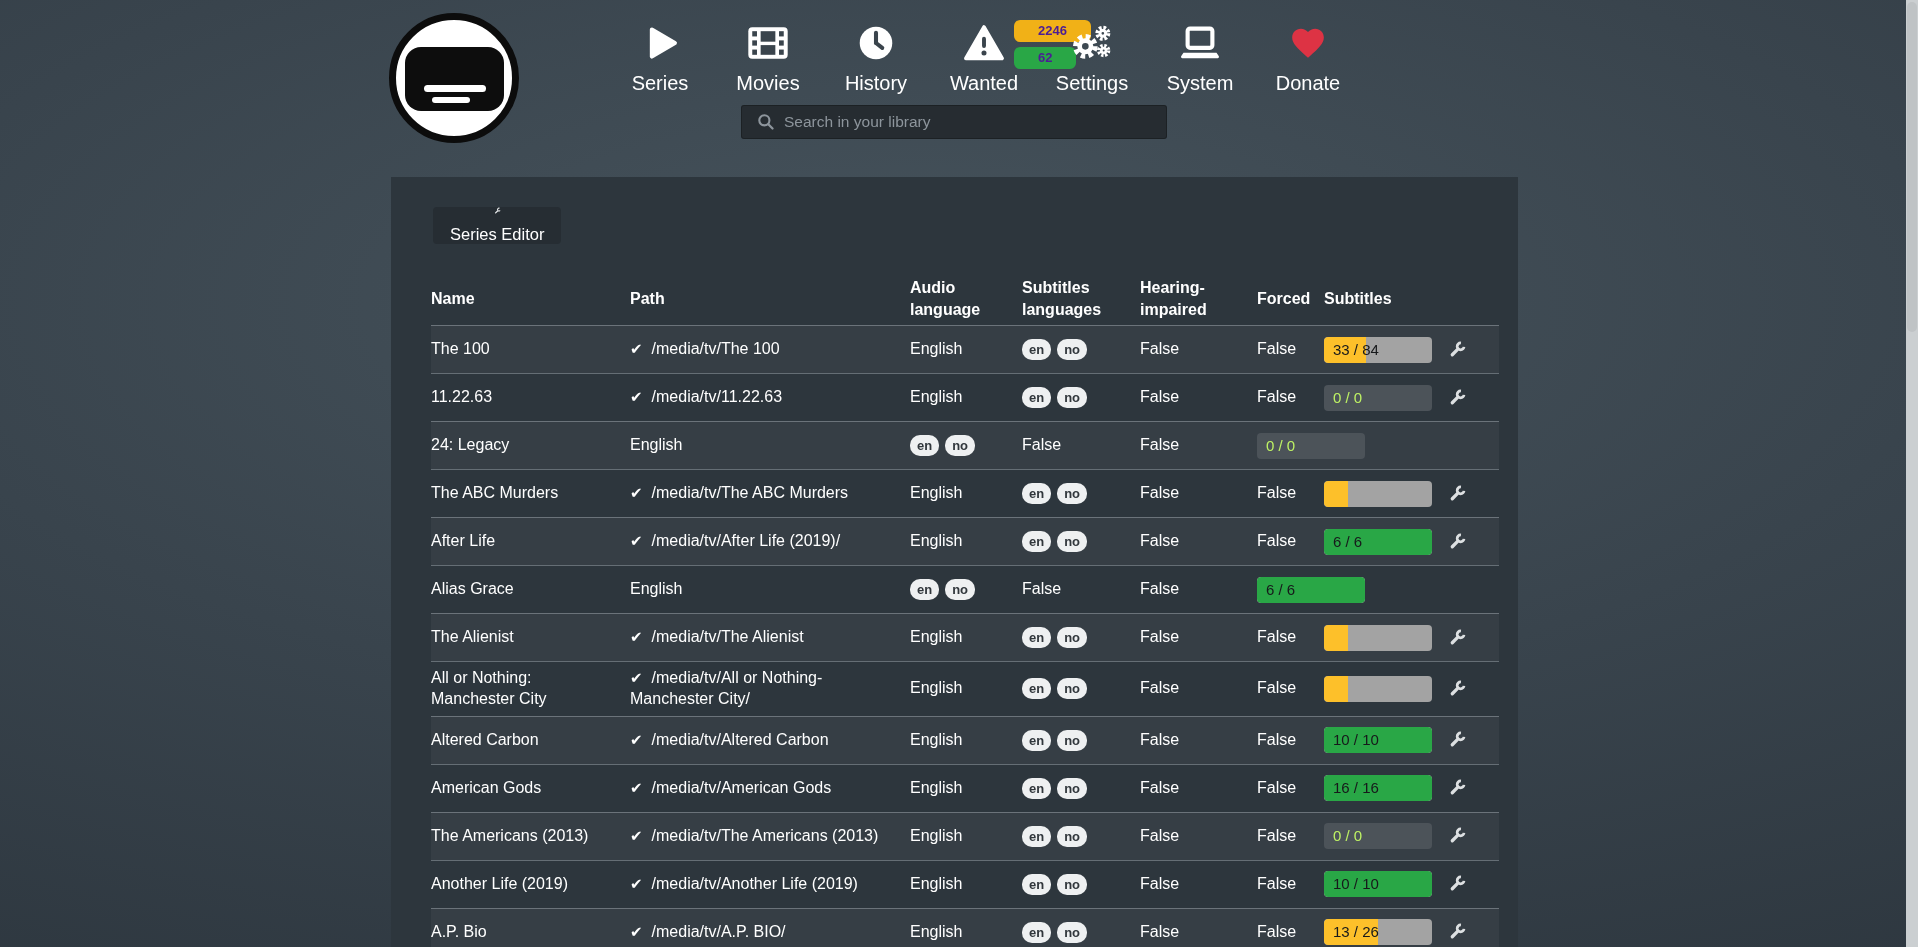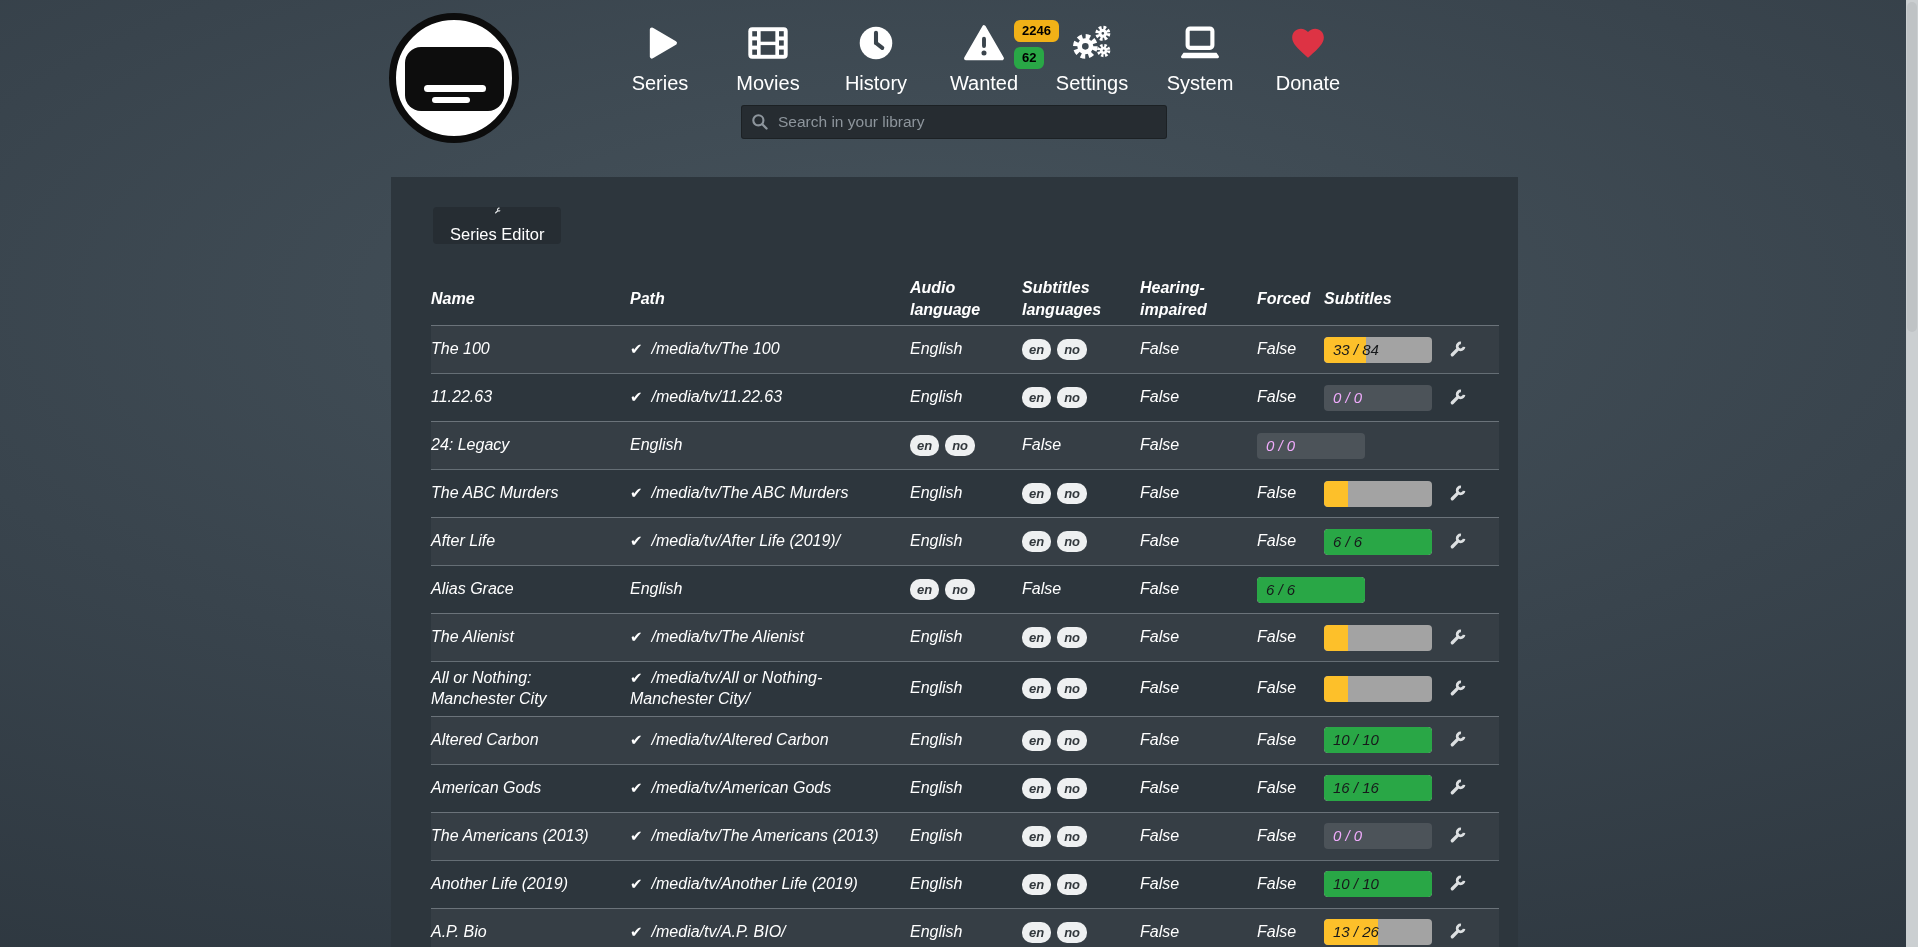--- a/index.html
+++ b/index.html
@@ -40,31 +40,31 @@
   .nav {
     position:absolute; left:606px; top:20px; display:flex;
   }
   .nav-item {
     position:relative; width:108px; display:flex; flex-direction:column;
     align-items:center; cursor:pointer; color:#fff;
   }
   .nav-icon { height:46px; display:flex; align-items:center; justify-content:center; }
   .nav-label { margin-top:6px; font-size:20px; color:#fff; }
   .nav-badge {
-    position:absolute; border-radius:6px; color:#000000; font-weight:bold;
-    font-size:13px; text-align:center; line-height:22px; padding:0 8px;
+    position:absolute; border-radius:6px; color:#4c1d95; font-weight:bold;
+    font-size:13px; text-align:center; line-height:22px; padding:0 24px;
   }
   .nav-badge.warn { left:84px; top:0px;  background:#f1b117; }
   .nav-badge.succ { left:84px; top:27px; background:#29a746; }
 
   
   .searchbox {
     position:absolute; left:741px; top:105px; width:426px; height:34px;
     background:#262c31; border-radius:3px; display:flex; align-items:center;
-    padding:0 10px; box-shadow:inset 0 0 0 1px rgba(0,0,0,.25);
+    padding:0 16px; box-shadow:inset 0 0 0 1px rgba(0,0,0,.25);
   }
   .searchbox svg { flex:0 0 auto; margin-right:9px; }
   .searchbox input {
     flex:1; background:transparent; border:none; outline:none;
     color:#cfd5da; font-size:15.5px; font-family:inherit;
   }
   .searchbox input::placeholder { color:#8d959c; opacity:1; }
 
   
   .panel {
@@ -78,21 +78,20 @@
     color:#fff; font-size:16.5px; font-family:inherit;flex-direction:column;
   }
   .btn-series-editor svg { color:#e6e8ea; }
 
   
   .tbl { position:absolute; left:40px; top:95px; width:1068px; }
   .thead, .trow {
     display:grid;
     grid-template-columns:199px 280px 112px 118px 117px 67px 121px 45px;
     align-items:center;
-    font-style:italic;
   }
   .thead { min-height:53px; color:#fff; font-weight:bold; font-size:16px; line-height:1.35; }
   .thead > div { padding-right:14px; }
   .trow { min-height:48px; border-top:1px solid rgba(195,203,211,.38); font-size:16px; color:#fff; }
   .trow.striped { background:rgba(255,255,255,.045); }
   .cell { padding:6px 14px 6px 0; line-height:1.3; }
   .cell.name span { cursor:pointer; }
   .chk { color:#fff; font-size:15px; margin-right:9px; }
   .lng {
     display:inline-block; background:#eef0f1; color:#31373c;
@@ -105,21 +104,21 @@
     background:#a3a3a3; overflow:hidden;
   }
   .progress .fill { position:absolute; left:0; top:0; bottom:0; border-radius:4px 0 0 4px; }
   .progress .fill.warning { background:#fdc02a; }
   .progress .fill.success { background:#29a746; border-radius:4px; }
   .progress.empty { background:#4c5359; }
   .plabel {
     position:absolute; left:9px; top:0; line-height:26px;
     font-size:15px; color:#17191b; white-space:nowrap;
   }
-  .progress.empty .plabel { color:#f0abfc; }
+  .progress.empty .plabel { color:#bef264; }
 
   .rowedit {
     background:none; border:none; cursor:pointer; padding:2px;
     color:#dde0e2; display:flex; align-items:center; justify-content:center;
   }
 </style>
 </head>
 <body>
 
 <svg width="0" height="0" style="position:absolute">

